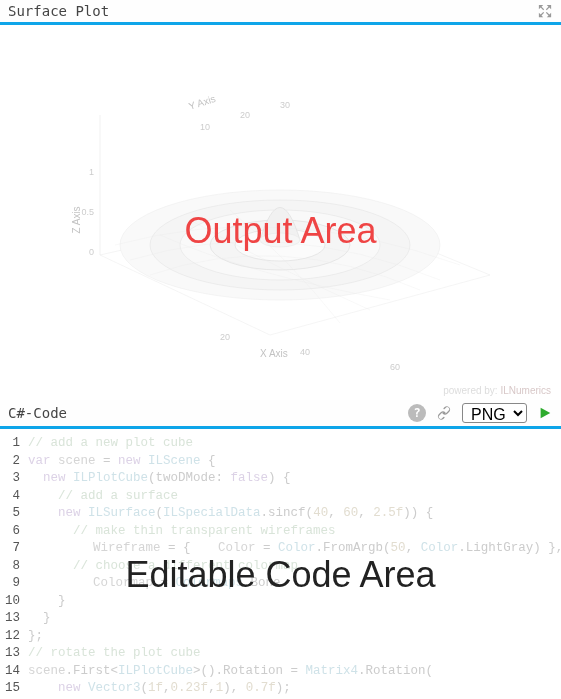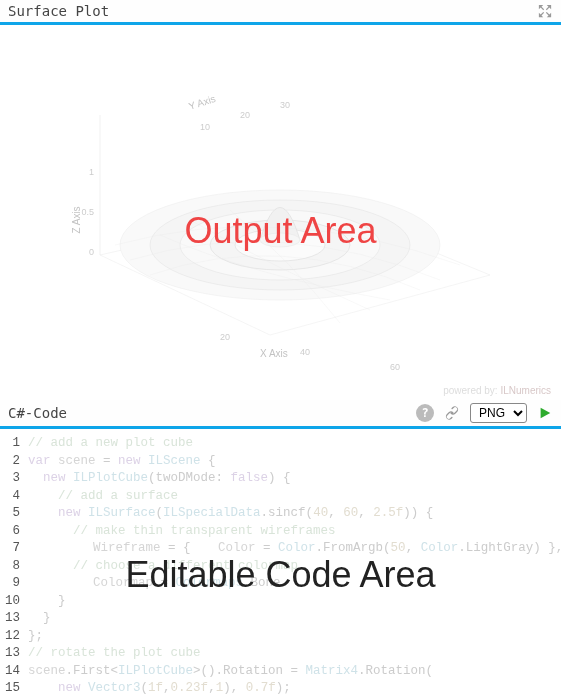--- a/index.html
+++ b/index.html
@@ -34,21 +34,21 @@
   .help-icon {
     width: 18px; height: 18px;
     border-radius: 50%;
     background: #bbb; color: #fff;
     font-size: 12px; font-weight: 700;
     display: inline-flex; align-items: center; justify-content: center;
   }
   .link-icon svg { width: 16px; height: 16px; }
   .format-select {
     border: 1px solid #888; border-radius: 3px;
-    padding: 1px 4px; font-size: 12px;
+    padding: 1px 4px; font-size: 16px;
     background: #fff;
     height: 20px;
   }
   .run-icon { color: #2dab2d; }
   .run-icon svg { width: 14px; height: 14px; }
   
   .plot-area {
     position: relative;
     height: 375px;
     background: #fff;

